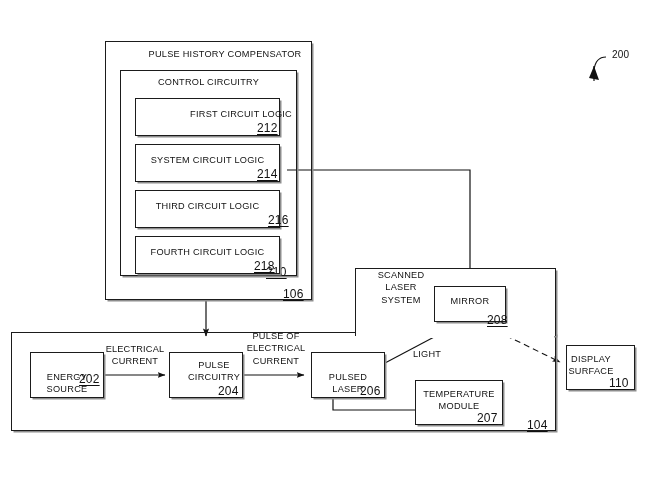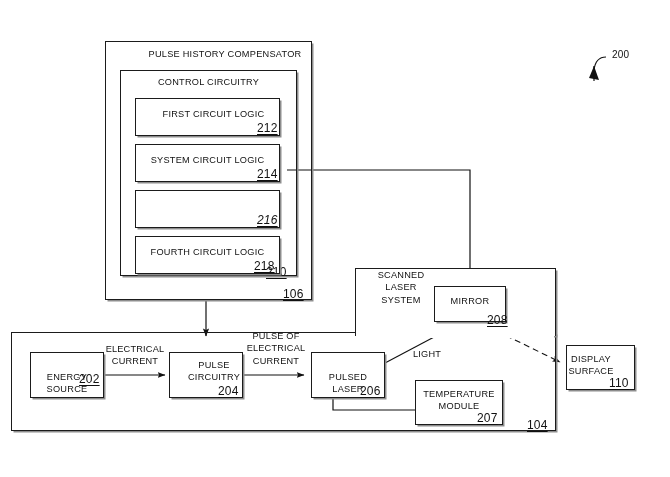--- a/index.html
+++ b/index.html
@@ -119,29 +119,30 @@
 
   <div class="box shadowed" style="left:105px; top:41px; width:207px; height:259px;"></div>
   <div class="box-title" style="left:105px; top:48px; width:240px;">PULSE HISTORY COMPENSATOR</div>
   <div class="ref" style="left:283px; top:287px;">106</div>
 
   <div class="box shadowed" style="left:120px; top:70px; width:177px; height:206px;"></div>
   <div class="box-title" style="left:120px; top:76px; width:177px;">CONTROL CIRCUITRY</div>
   <div class="ref" style="left:266px; top:265px;">210</div>
 
   <div class="box shadowed" style="left:135px; top:98px; width:145px; height:38px;"></div>
-  <div class="box-title" style="left:135px; top:108px; width:157px;">FIRST CIRCUIT LOGIC</div>
+  <div class="box-title" style="left:135px; top:108px; width:157px;text-align:right;">FIRST CIRCUIT LOGIC</div>
   <div class="ref" style="left:257px; top:121px;">212</div>
 
   <div class="box shadowed" style="left:135px; top:144px; width:145px; height:38px;"></div>
   <div class="box-title" style="left:135px; top:154px; width:145px;">SYSTEM CIRCUIT LOGIC</div>
   <div class="ref" style="left:257px; top:167px;">214</div>
 
   <div class="box shadowed" style="left:135px; top:190px; width:145px; height:38px;"></div>
-  <div class="ref" style="left:257px; top:213px;font-style:italic;">216</div>
+  <div class="box-title" style="left:135px; top:200px; width:145px;">THIRD CIRCUIT LOGIC</div>
+  <div class="ref" style="left:268px; top:213px;">216</div>
 
   <div class="box shadowed" style="left:135px; top:236px; width:145px; height:38px;"></div>
   <div class="box-title" style="left:135px; top:246px; width:145px;">FOURTH CIRCUIT LOGIC</div>
   <div class="ref" style="left:254px; top:259px;">218</div>
 
   <div class="box shadowed" style="left:11px; top:332px; width:545px; height:99px;"></div>
   <div class="box shadowed" style="left:355px; top:268px; width:201px; height:68px; border-bottom:none; background:#ffffff;"></div>
   <div style="position:absolute; left:357px; top:334px; width:197px; height:4px; background:#ffffff;"></div>
   <div class="box-title" style="left:358px; top:269px; width:86px;">SCANNED
 LASER

